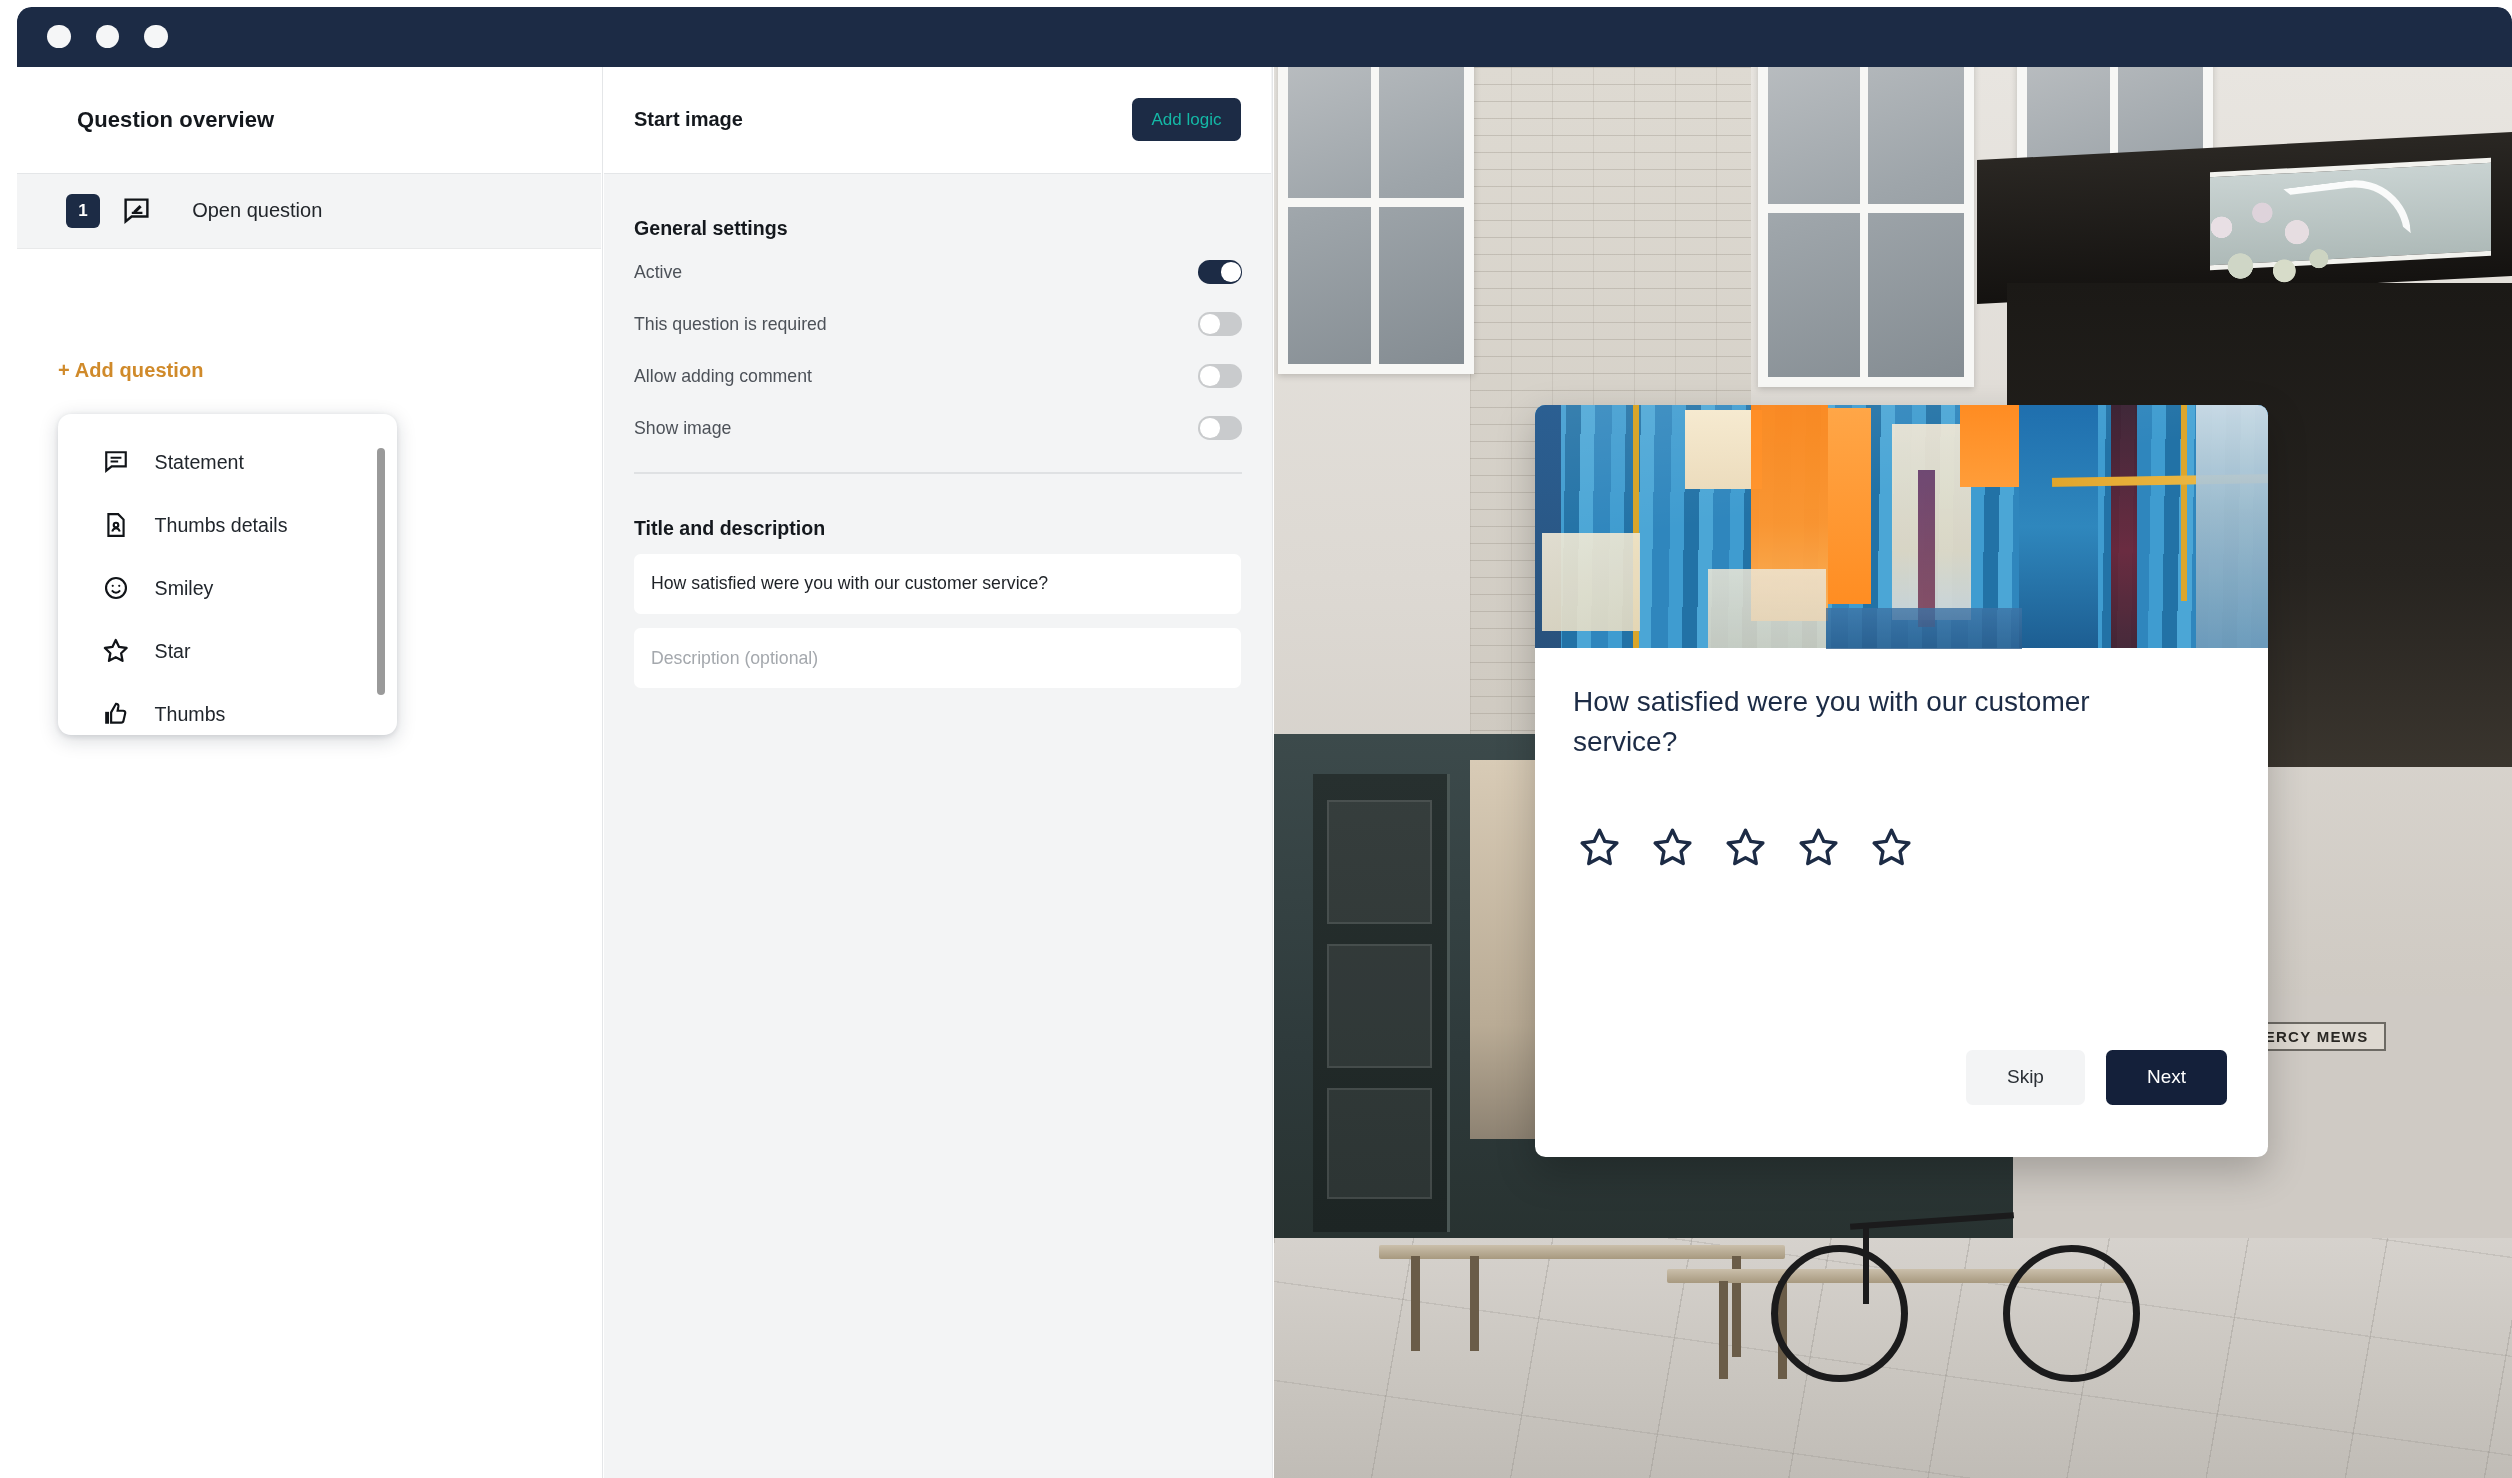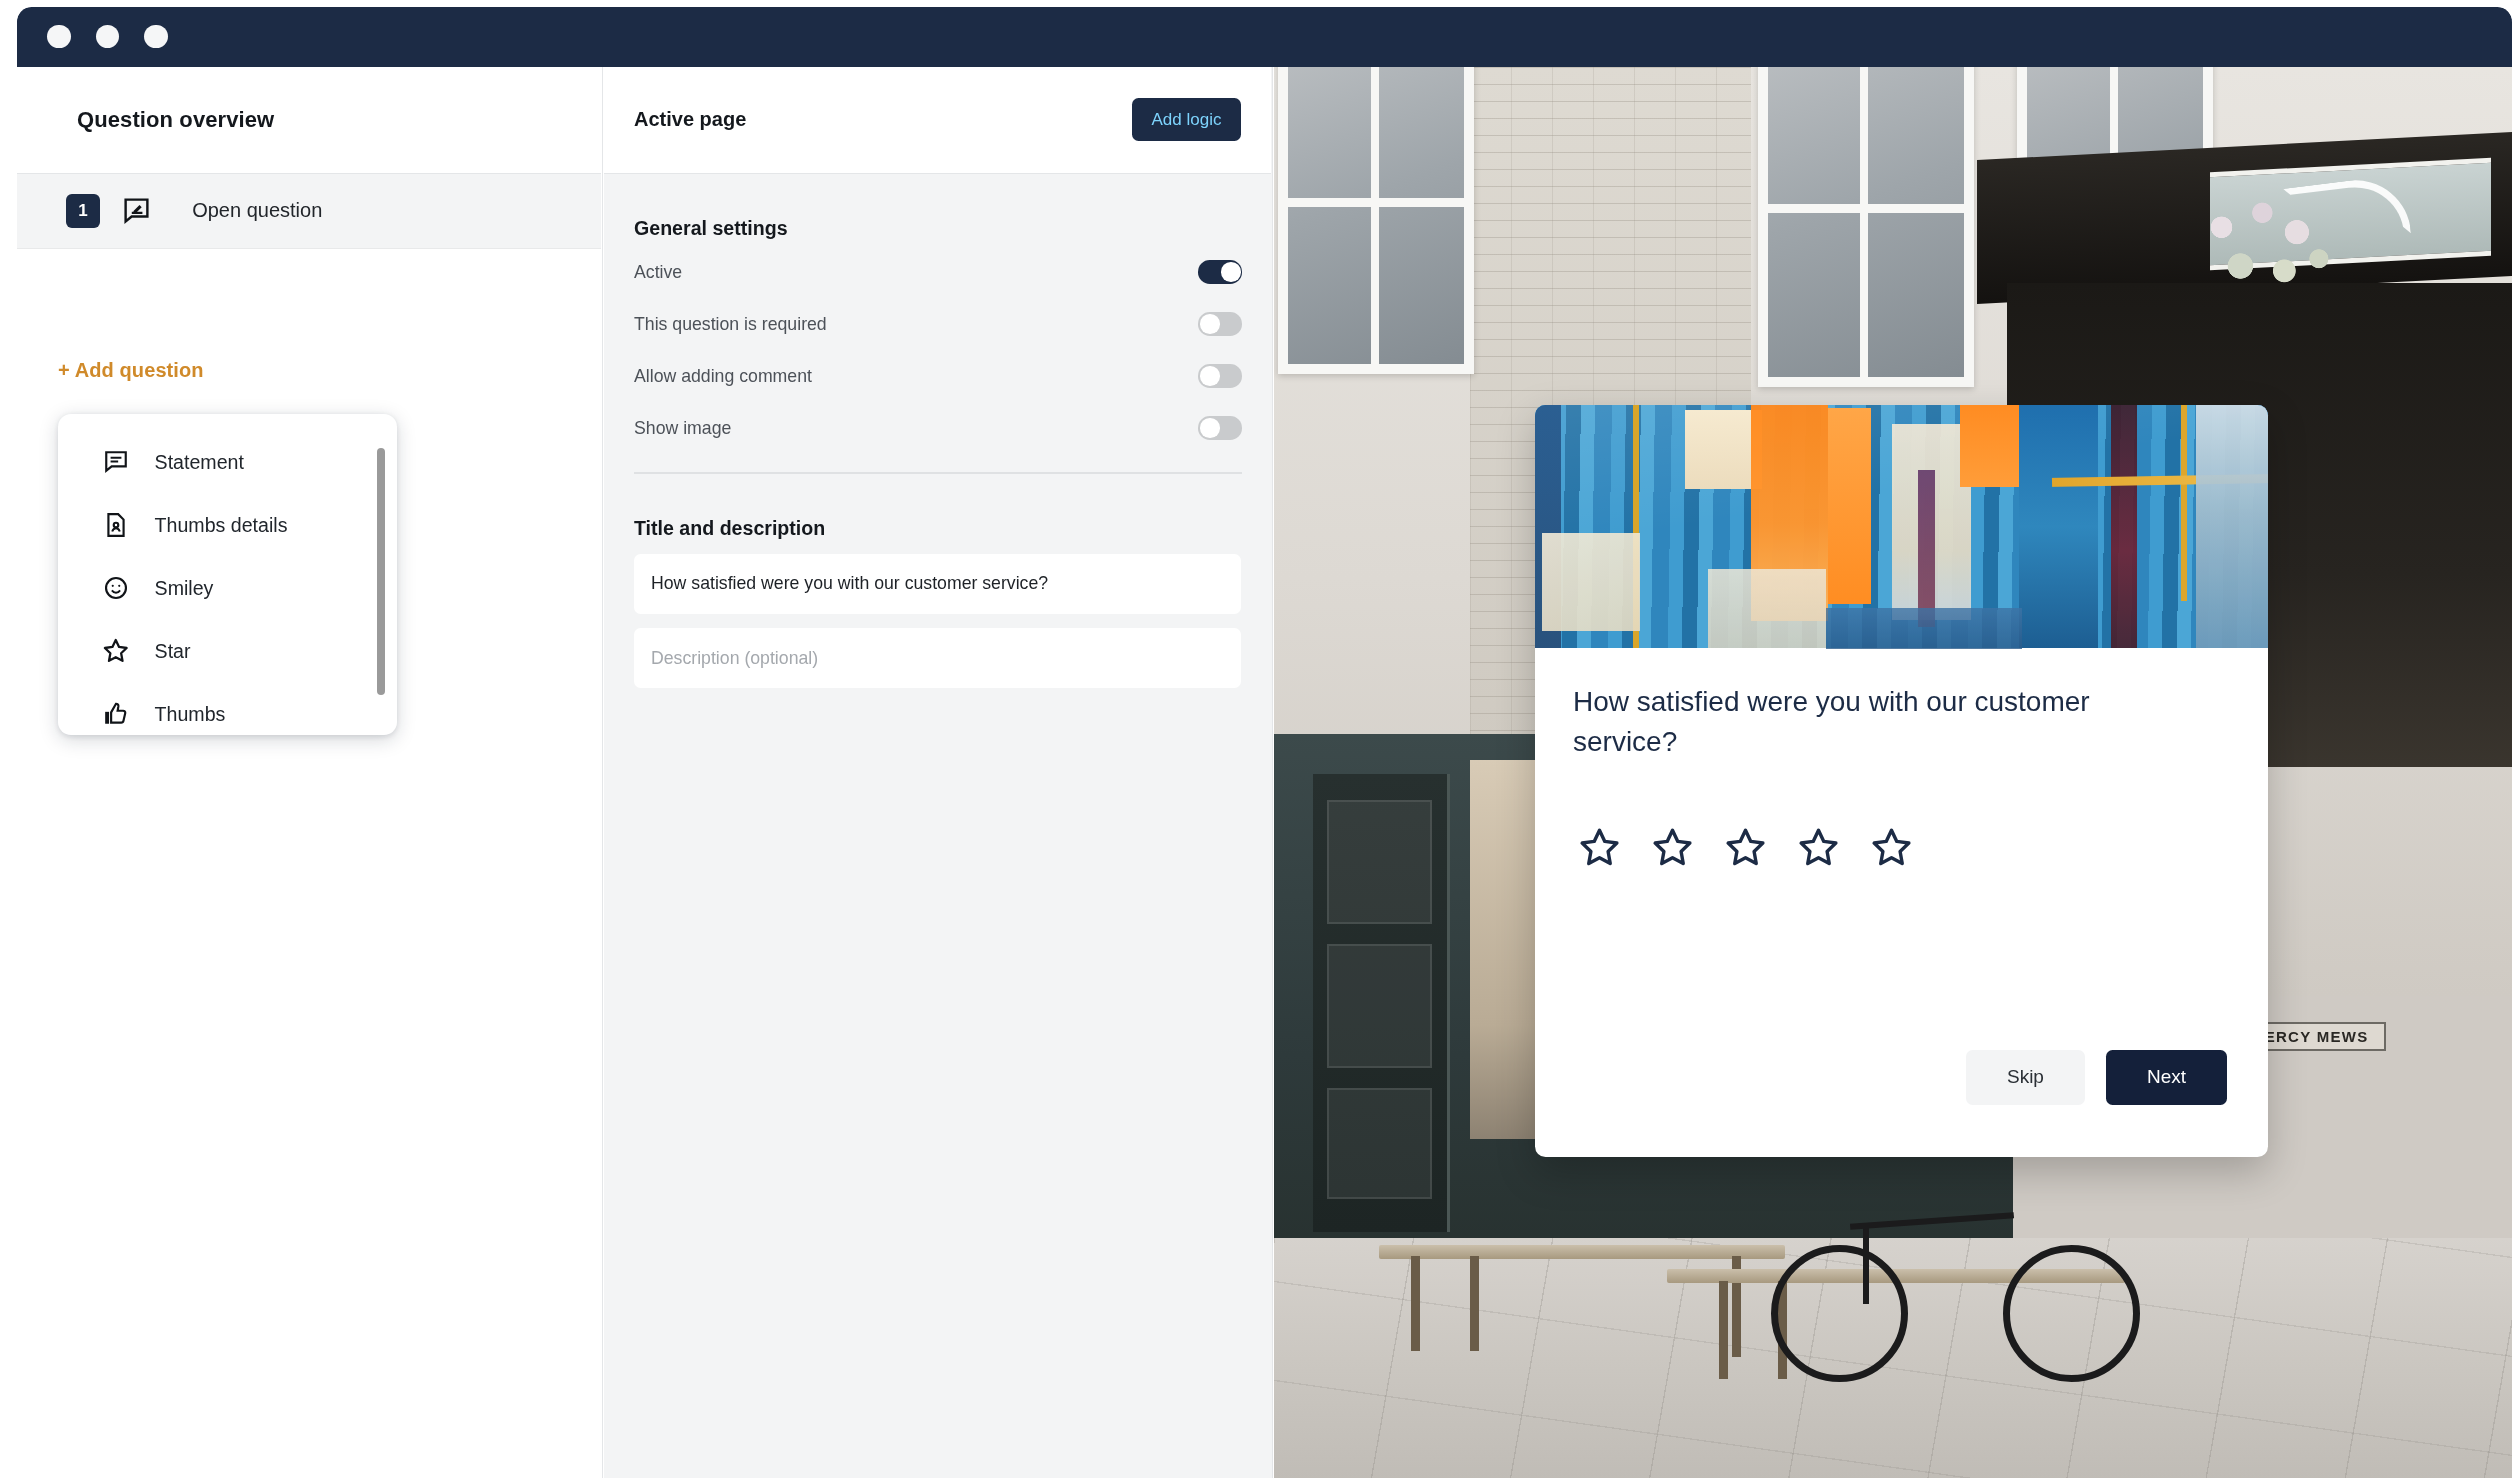--- a/index.html
+++ b/index.html
@@ -106,21 +106,21 @@
   }
   .mid-header {
     height: 107px; width: 667px;
     background: #ffffff;
     border-bottom: 1.3px solid #e4e6e8;
     display: flex; align-items: center; justify-content: space-between;
     padding: 0 30px 0 30px;
   }
   .mid-header-title { font-size: 20px; font-weight: 700; color: #14181d; }
   .btn-add-logic {
-    background: #1c2b45; color: #7dd3fc;
+    background: #1c2b45; color: #14b8a6;
     font-size: 17px; font-weight: 500;
     border: none; border-radius: 6.5px;
     padding: 11.8px 19.6px; cursor: pointer;
     font-family: "Liberation Sans", sans-serif;
   }
 
   .mid-body { padding: 0 30px; }
   .section-title {
     font-size: 19.6px; font-weight: 700; color: #14181d;
     margin-top: 43px; margin-bottom: 6.5px;
@@ -487,21 +487,21 @@
           <span class="type-label">Thumbs</span>
         </div>
 
         <div class="menu-scrollbar"></div>
       </div>
     </div>
 
     <div class="mid-panel">
 
       <div class="mid-header">
-        <span class="mid-header-title">Active page</span>
+        <span class="mid-header-title">Start image</span>
         <button class="btn-add-logic">Add logic</button>
       </div>
 
       <div class="mid-body">
 
         <div class="section-title">General settings</div>
 
         <div class="toggle-row">
           <span class="toggle-label">Active</span>
           <span class="switch on">

